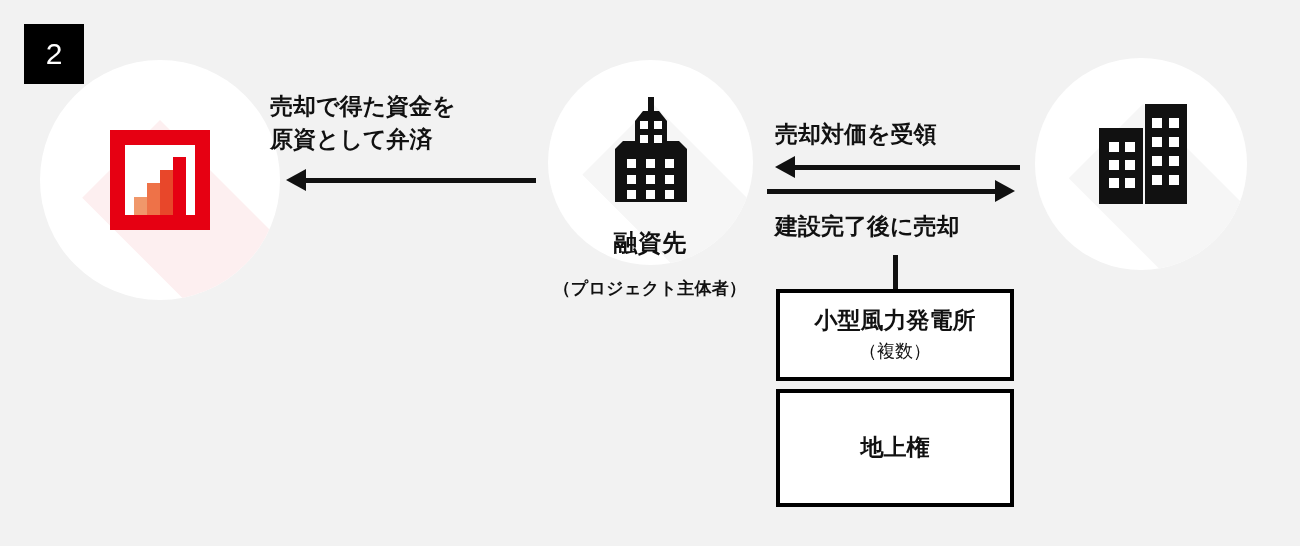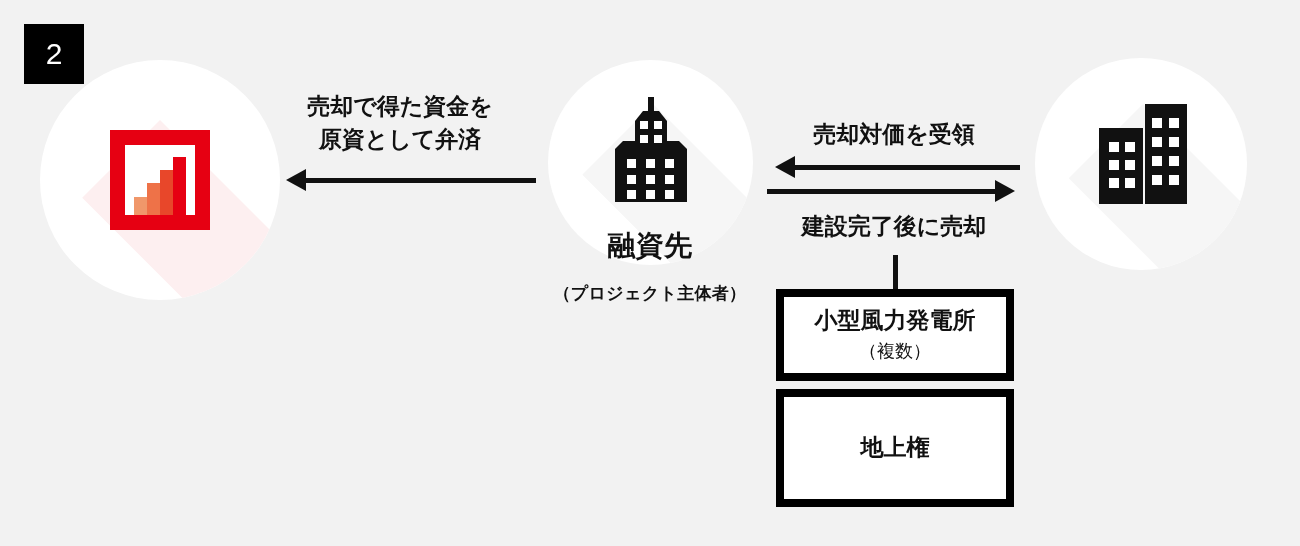--- a/index.html
+++ b/index.html
@@ -31,21 +31,21 @@
     transform-origin:0 0;
   }
 
   .node-icon{position:absolute;z-index:3;}
 
   .node-caption{
     position:absolute;z-index:4;width:320px;text-align:center;
     color:#111;font-weight:bold;
     letter-spacing:.02em;
   }
-  .cap-main{font-size:28px;line-height:1.25;white-space:nowrap;}
+  .cap-main{font-size:24px;line-height:1.25;white-space:nowrap;}
   .cap-sub{font-size:17px;font-weight:bold;line-height:1.3;white-space:nowrap;margin-top:20px;}
 
   
   .chart-icon{width:100px;height:100px;}
   .chart-icon .frame{
     position:absolute;left:0;top:0;width:100px;height:100px;
     box-sizing:border-box;border:15px solid #e60012;background:#fff;
   }
   .chart-icon .bars{
     position:absolute;left:15px;bottom:15px;width:70px;height:70px;
@@ -59,29 +59,29 @@
   .arrow-head.left{
     border-top:11px solid transparent;border-bottom:11px solid transparent;
     border-right:20px solid #111;
   }
   .arrow-head.right{
     border-top:11px solid transparent;border-bottom:11px solid transparent;
     border-left:20px solid #111;
   }
 
   .arrow-label{
-    position:absolute;text-align:center;color:#111;
+    position:absolute;color:#111;
     font-weight:bold;font-size:23px;line-height:1.42;white-space:nowrap;
   }
 
   
   .conn-line{position:absolute;background:#111;width:5px;}
   .info-box{
     position:absolute;box-sizing:border-box;
-    background:#fff;border:8px solid #000000;
+    background:#fff;border:4px solid #000000;
     display:flex;flex-direction:column;
     align-items:center;justify-content:center;
   }
   .box-title{font-size:23px;font-weight:bold;color:#111;line-height:1.3;white-space:nowrap;}
   .box-sub{font-size:18px;font-weight:normal;color:#111;line-height:1.3;margin-top:4px;white-space:nowrap;text-align:center;}
 </style>
 </head>
 <body>
 
 <div id="stage">

